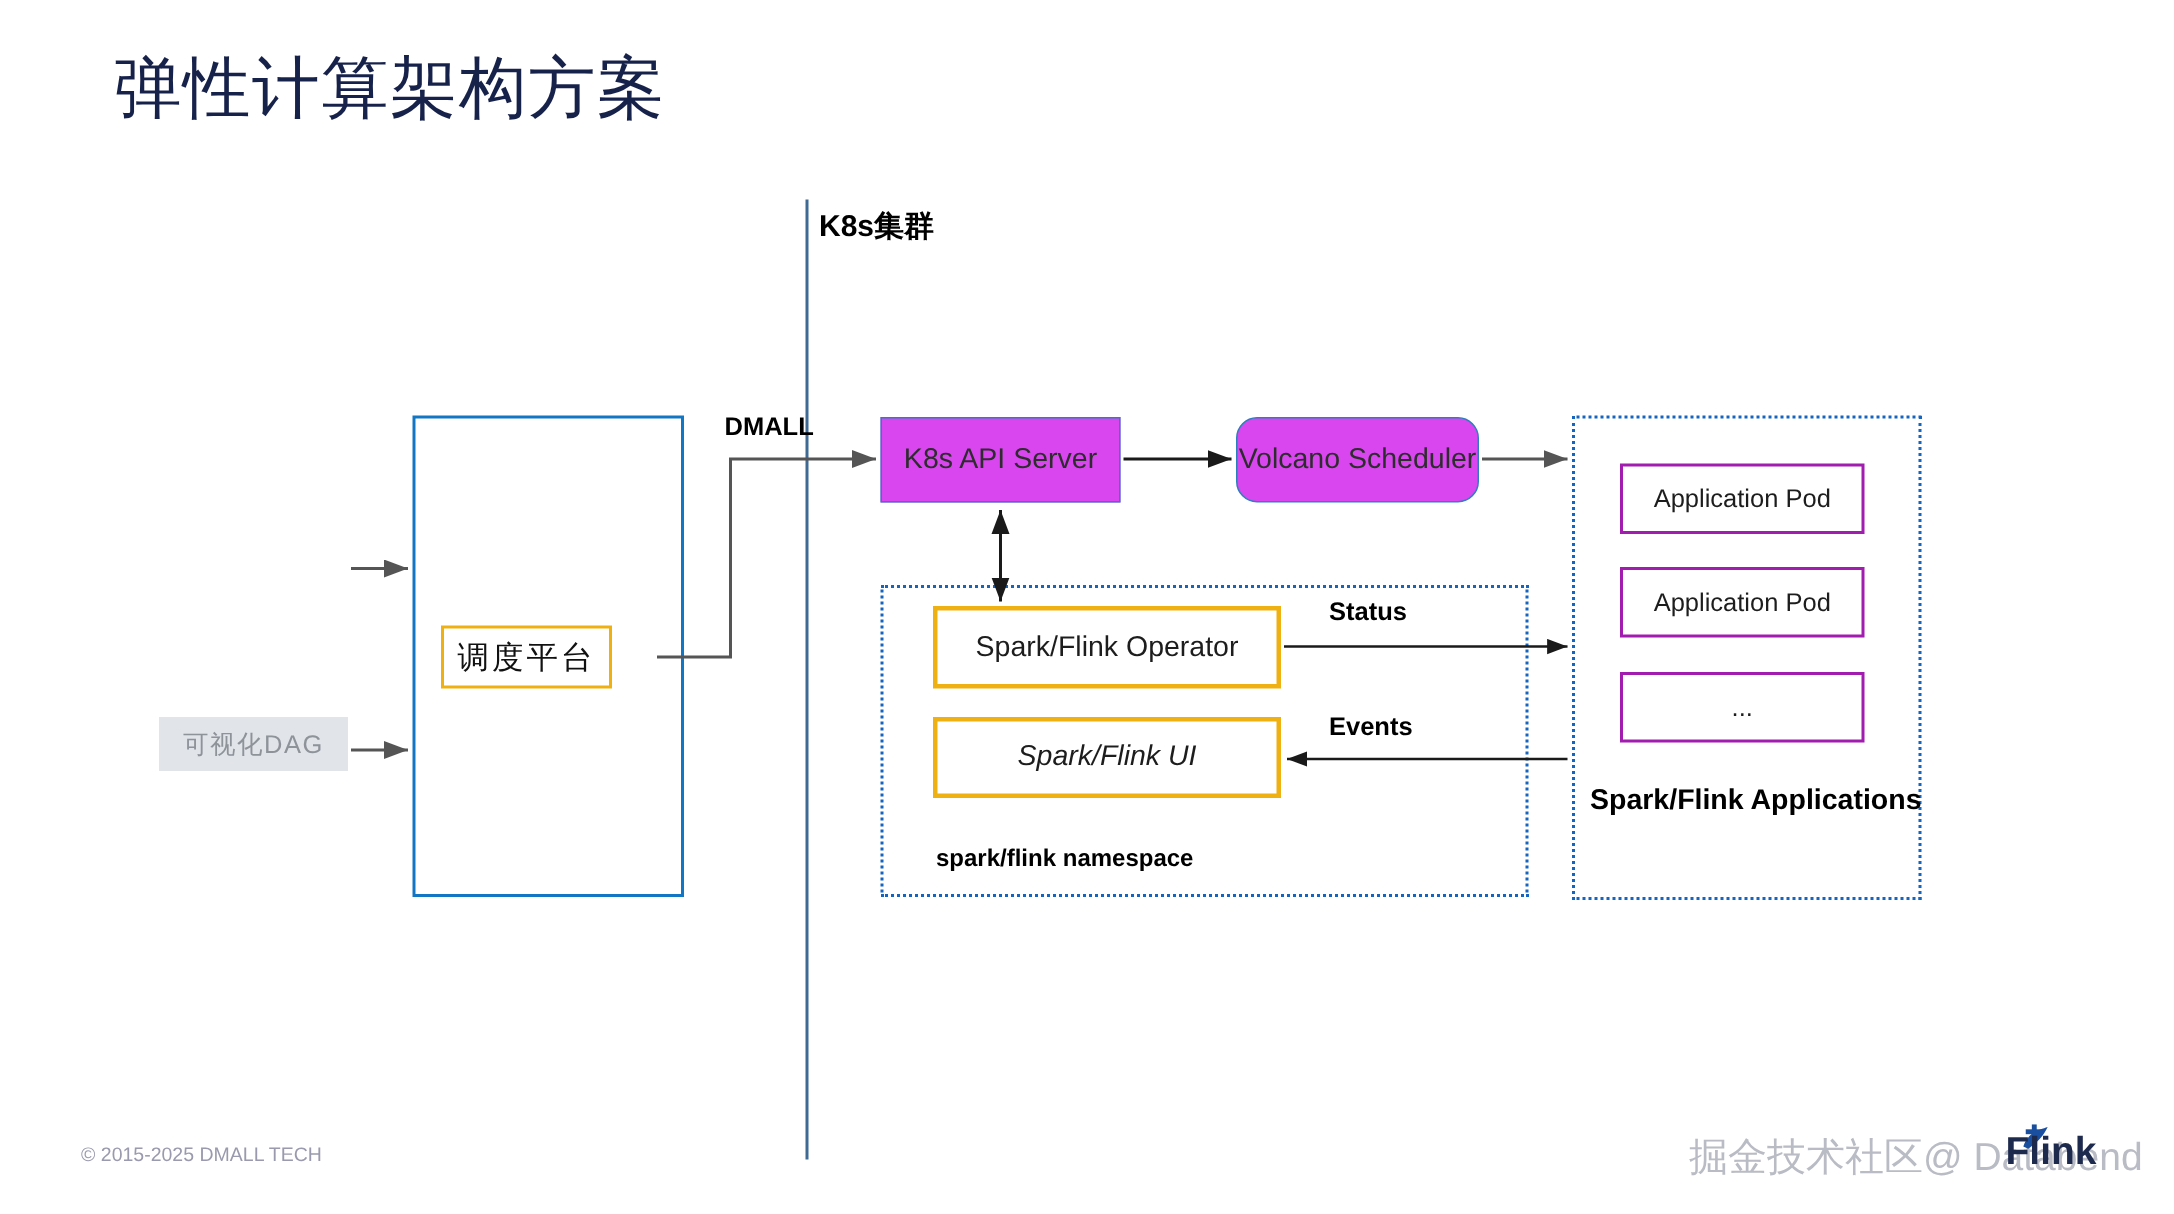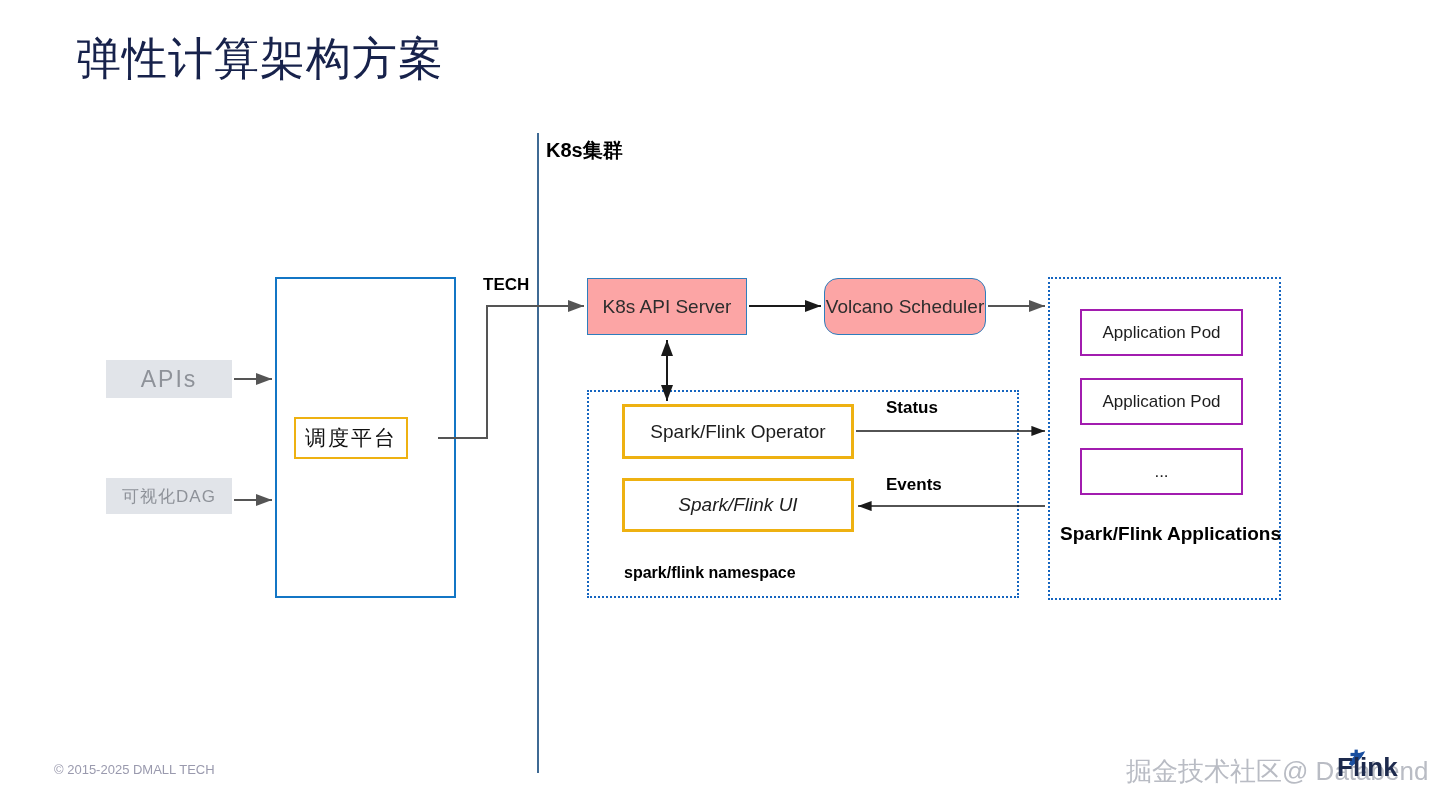--- a/index.html
+++ b/index.html
@@ -83,21 +83,21 @@
     box-sizing: border-box;
     display: flex; align-items: center; justify-content: center;
     font-size: 21px;
     color: #111111;
     letter-spacing: 2px;
   }
 
   
   .blue-box {
     border: 1.5px solid #2e7ebd;
-    background: #fca5a5;
+    background: #d946ef;
     box-sizing: border-box;
     display: flex; align-items: center; justify-content: center;
     color: #2d2d2d;
     font-size: 19px;
     line-height: 1.25;
   }
   #box-api-server { left: 587px; top: 278px; width: 160px; height: 57px; }
   #box-volcano    { left: 824px; top: 278px; width: 162px; height: 57px; border-radius: 14px; }
 
   
@@ -203,41 +203,40 @@
 </head>
 <body>
 
 <div id="slide">
 
   <div class="abs" id="page-title">弹性计算架构方案</div>
 
   <div class="abs" id="cluster-divider"></div>
   <div class="abs" id="cluster-label">K8s集群</div>
 
-  <div class="abs src-box" id="src-apis">APIs</div>
   <div class="abs src-box" id="src-dag">可视化DAG</div>
 
   <div class="abs" id="platform-container"></div>
   <div class="abs" id="platform-box">调度平台</div>
 
   <div class="abs blue-box" id="box-api-server">K8s API Server</div>
   <div class="abs blue-box" id="box-volcano">Volcano Scheduler</div>
 
   <div class="abs" id="namespace-panel"></div>
   <div class="abs gold-box" id="box-operator">Spark/Flink Operator</div>
   <div class="abs gold-box" id="box-ui">Spark/Flink UI</div>
   <div class="abs" id="namespace-label">spark/flink namespace</div>
 
   <div class="abs" id="apps-panel"></div>
   <div class="abs pod-box" id="pod-1">Application Pod</div>
   <div class="abs pod-box" id="pod-2">Application Pod</div>
   <div class="abs pod-box" id="pod-3">...</div>
   <div class="abs" id="apps-label">Spark/Flink Applications</div>
 
-  <div class="abs edge-label" id="label-http">TECH</div>
+  <div class="abs edge-label" id="label-http">DMALL</div>
   <div class="abs edge-label" id="label-status">Status</div>
   <div class="abs edge-label" id="label-events">Events</div>
 
   <svg class="abs" id="connectors" viewBox="0 0 1449 809" width="1449" height="809">
     <defs>
       <marker id="arrowDark" markerWidth="9" markerHeight="9" refX="8" refY="3" orient="auto">
         <path d="M0,0 L8,3 L0,6 z" fill="#1a1a1a"></path>
       </marker>
       <marker id="arrowGray" markerWidth="9" markerHeight="9" refX="8" refY="3" orient="auto">
         <path d="M0,0 L8,3 L0,6 z" fill="#555555"></path>

